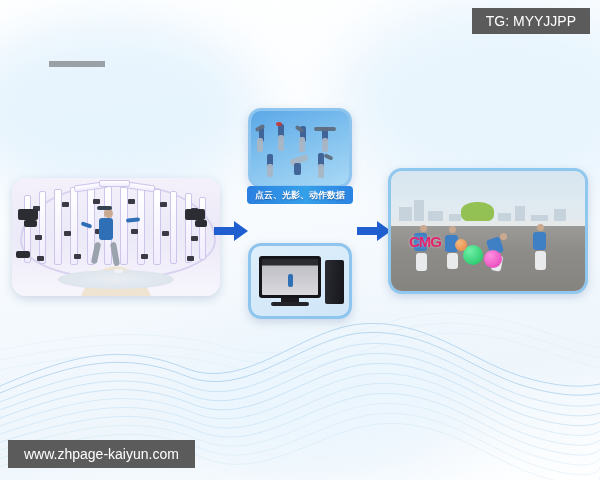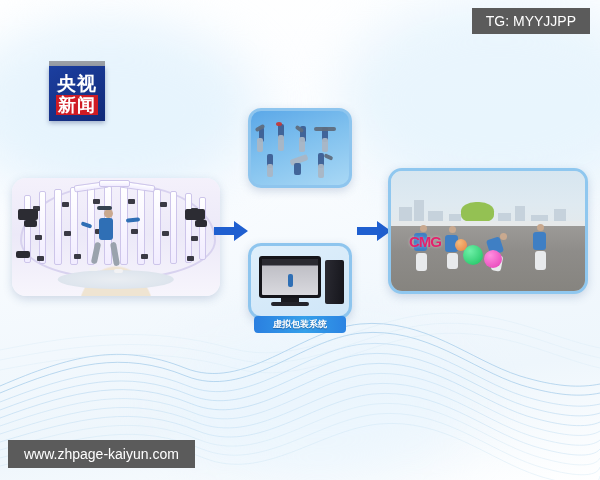--- a/index.html
+++ b/index.html
@@ -156,24 +156,20 @@
       </g>
       <g stroke="#cfe5f4" opacity="0.4">
         <path d="M0,60 C80,44 150,36 230,58 C300,78 360,30 430,24 C500,18 550,48 600,58"></path>
         <path d="M0,70 C82,54 152,46 232,68 C302,88 362,40 432,34 C502,28 552,58 600,68"></path>
         <path d="M0,80 C84,64 154,56 234,78 C304,98 364,50 434,44 C504,38 554,68 600,78"></path>
       </g>
     </g>
   </svg>
 
   <div class="cctv-tab"></div>
-  <div class="cctv">
-    <div class="t1">央视</div>
-    <div class="t2">新闻</div>
-  </div>
 
   <div class="panel" id="panel-scan">
     <div class="dome">
       <div class="ring"></div>
 
       <div class="strip" style="left:6%;top:14%;width:5px;height:56%;"></div>
       <div class="strip" style="left:13%;top:11%;width:5px;height:60%;"></div>
       <div class="strip" style="left:20%;top:9%;width:6px;height:63%;"></div>
       <div class="strip" style="left:28%;top:8%;width:6px;height:64%;"></div>
       <div class="strip" style="left:36%;top:7%;width:6px;height:65%;"></div>
@@ -252,33 +248,33 @@
       <div class="pose l" style="left:16%;top:71%;width:6px;height:13px;"></div>
 
       <div class="pose l" style="left:40%;top:62%;width:18px;height:6px;transform:rotate(-20deg);"></div>
       <div class="pose d" style="left:44%;top:70%;width:7px;height:12px;"></div>
 
       <div class="pose d" style="left:68%;top:57%;width:6px;height:15px;"></div>
       <div class="pose l" style="left:68%;top:71%;width:6px;height:14px;"></div>
       <div class="pose" style="left:74%;top:60%;width:9px;height:4px;transform:rotate(25deg);"></div>
     </div>
   </div>
+  <div class="cap" id="cap-poses">点云、光影、动作数据</div>
 
   <div class="panel" id="panel-work">
     <div class="monitor">
       <div class="screen">
         <div class="topbar"></div>
         <div class="fig"></div>
       </div>
     </div>
     <div class="stand"></div>
     <div class="base"></div>
     <div class="tower"></div>
   </div>
-  <div class="cap" id="cap-work">虚拟包装系统</div>
 
   <svg class="arrow" id="arrow-2" width="34" height="20" viewBox="0 0 34 20">
     <path d="M0,6 L20,6 L20,0 L34,10 L20,20 L20,14 L0,14 Z" fill="#1f5fd0"></path>
   </svg>
 
   <div class="panel" id="panel-out">
     <div class="sky"></div>
     <div class="skyline">
       <div class="bldg" style="left:4%;height:60%;width:7%;"></div>
       <div class="bldg" style="left:12%;height:85%;width:5%;"></div>

